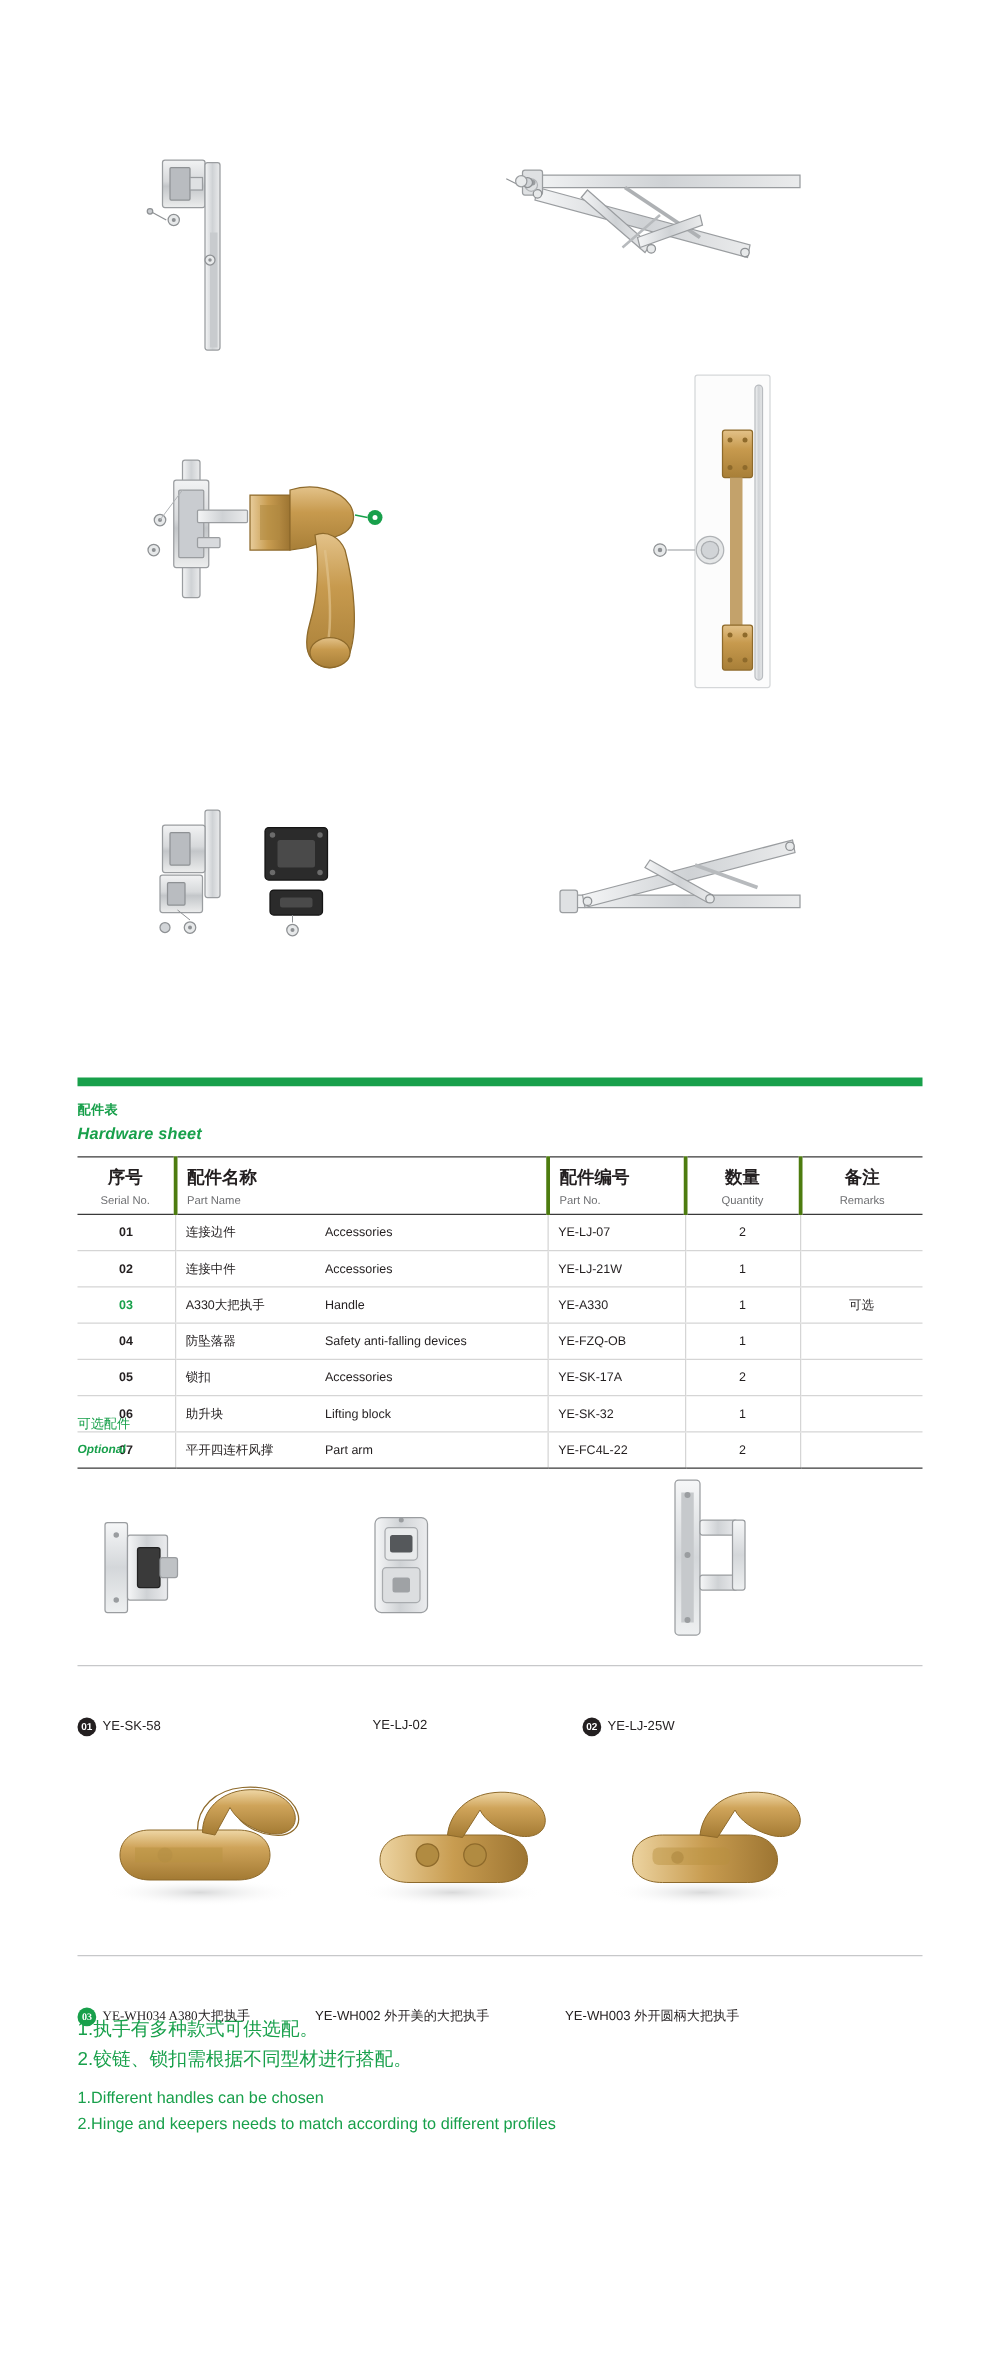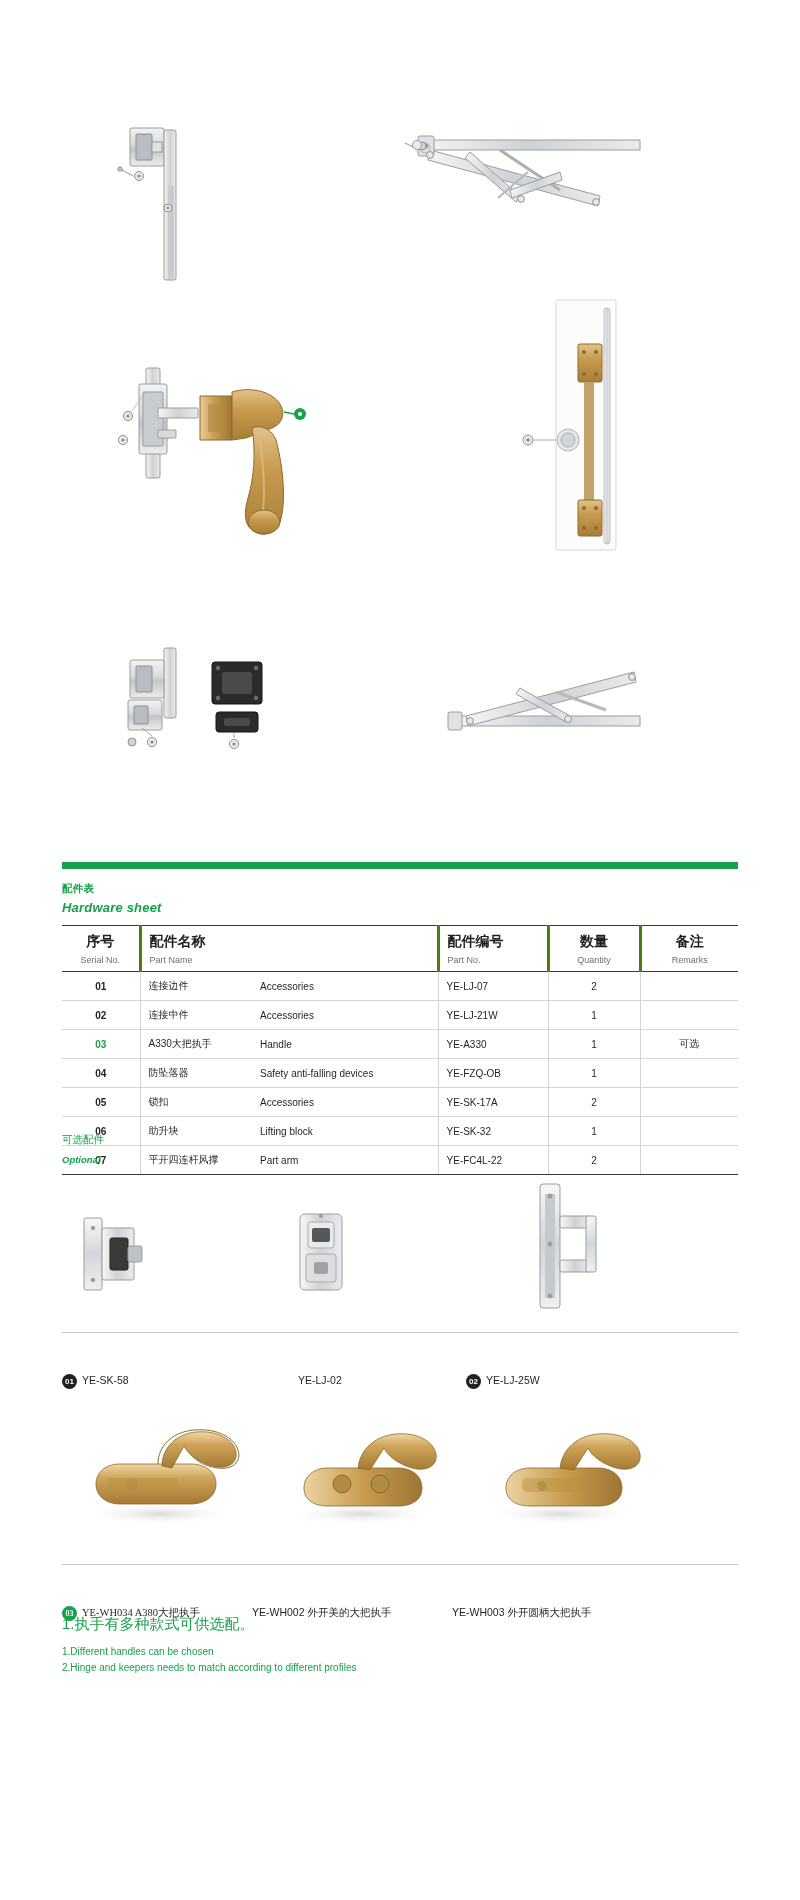--- a/index.html
+++ b/index.html
@@ -73,21 +73,21 @@
   .badge{
     display:inline-block;width:15px;height:15px;border-radius:50%;
     background:#18a04b;color:#fff;font-size:8px;line-height:15px;text-align:center;
     vertical-align:middle;margin-right:5px;font-weight:bold;
   }
   .badge.dark{background:#231f20;}
 
   
   .notes{position:absolute;left:62px;top:1612px;width:560px;}
   .notes .cn-line{font-size:15px;color:#18a04b;line-height:1.6;}
-  .notes .en-line{font-size:10px;color:#18a04b;line-height:1.6;}
+  .notes .en-line{font-size:13px;color:#18a04b;line-height:1.6;}
   .notes .gap{height:8px;}
 
   
   .prod{position:absolute;}
 </style>
 </head>
 <body>
 
 <div class="page">
 
@@ -467,18 +467,19 @@
         <span>YE-WH002  外开美的大把执手</span>
       </div>
       <div class="opt-label" style="left:390px;text-align:right;">
         <span>YE-WH003  外开圆柄大把执手</span>
       </div>
     </div>
   </div>
 
   <div class="notes">
     <div class="cn-line">1.执手有多种款式可供选配。</div>
+    <div class="cn-line">2.铰链、锁扣需根据不同型材进行搭配。</div>
     <div class="gap"></div>
     <div class="en-line">1.Different handles can be chosen</div>
     <div class="en-line">2.Hinge and keepers needs to match according to different profiles</div>
   </div>
 
 </div>
 
 </body></html>

